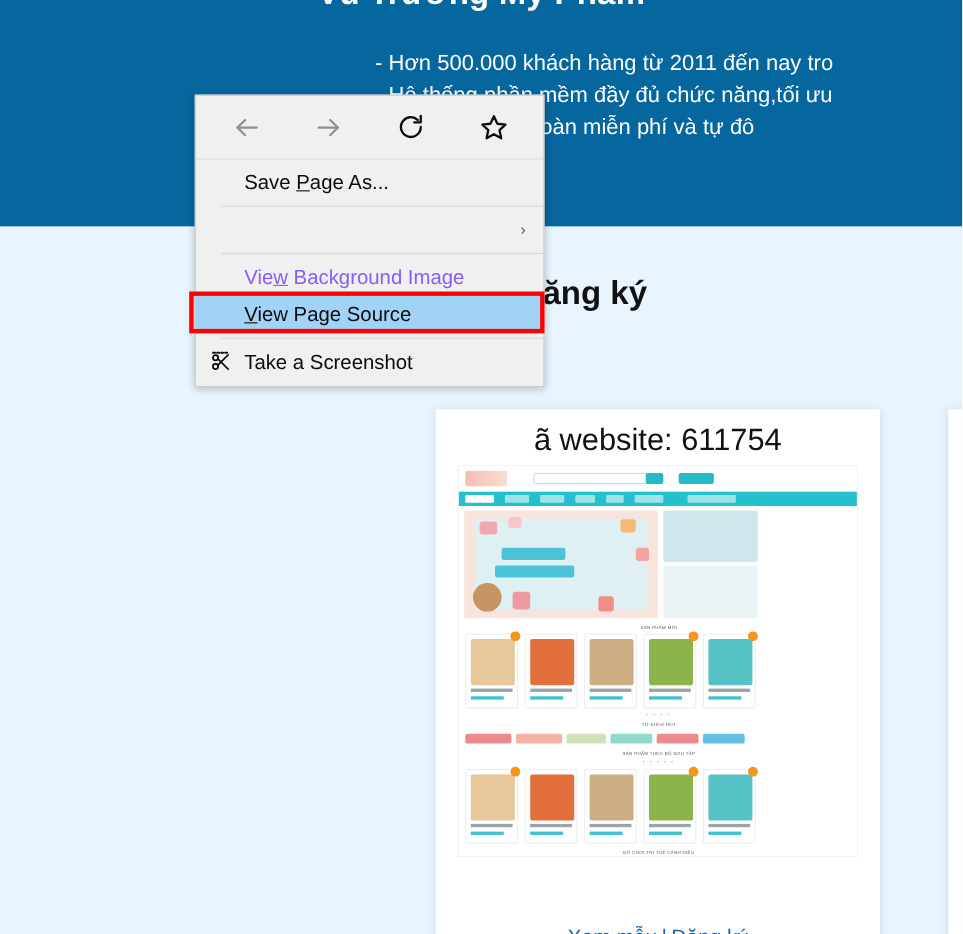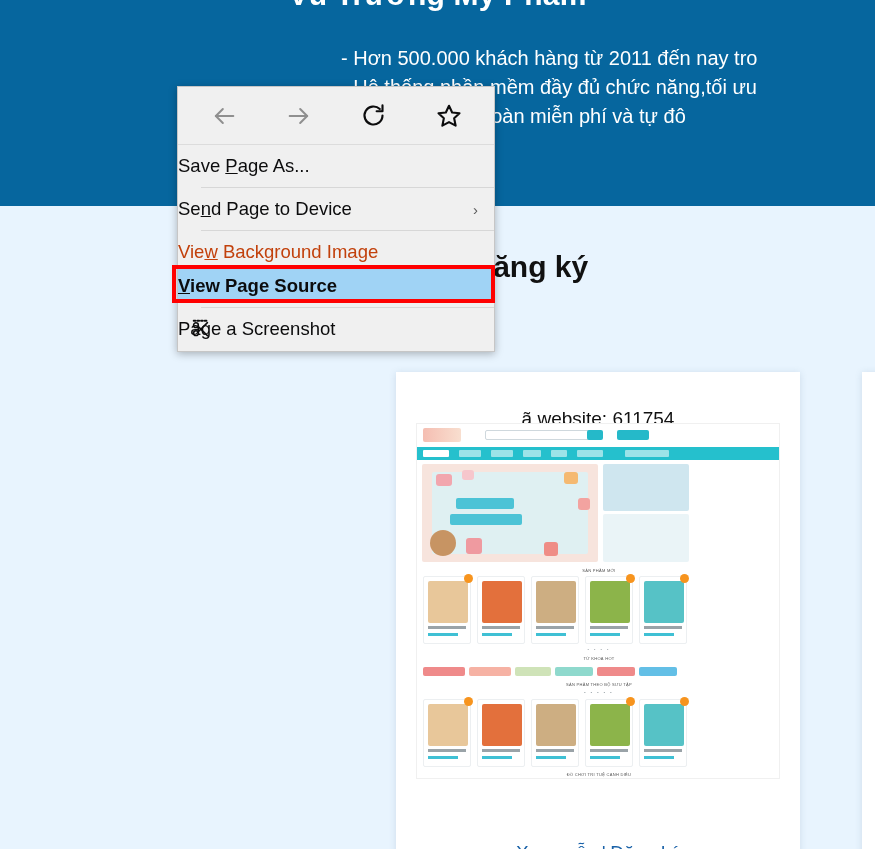--- a/index.html
+++ b/index.html
@@ -80,23 +80,22 @@
   }
   .card.primary { left: 396px; width: 404px; height: 500px; }
   .card.secondary { left: 862px; width: 160px; height: 500px; }
 
   .card-code {
     position: absolute;
     left: 0; top: 12px;
     width: 100%;
     text-align: center;
     color: #111111;
-    font-size: 19px;
-    white-space: nowrap;
-    margin-top: 24px;
+    font-size: 28px;
+    white-space: nowrap;
   }
 
   .thumb-wrap {
     position: absolute;
     left: 20px; top: 51px;
     width: 364px; height: 356px;
     background: #ffffff;
     overflow: hidden;
     border: 1px solid #f0f0f0;
   }
@@ -177,28 +176,29 @@
   }
   .ctx-tool svg { display: block; }
 
   .ctx-list { padding: 4px 0 5px 0; }
 
   .ctx-item {
     position: relative;
     display: flex;
     align-items: center;
     height: 34px;
+    padding-left: 44px;
     padding-right: 14px;
     font-size: 18.5px;
     color: #0c0c0d;
     white-space: nowrap;
     cursor: default;
   }
   .ctx-item .lbl u { text-decoration: underline; }
-  .ctx-item.disabled { color: #c2410c; }
+  .ctx-item.disabled { color: #8b5cf6; }
   .ctx-item .arrow {
     position: absolute;
     right: 16px;
     font-size: 15px;
     color: #5a5a5a;
   }
   .ctx-item .ico {
     position: absolute;
     left: 12px;
     top: 50%;
@@ -209,21 +209,20 @@
 
   .ctx-sep {
     height: 1px;
     background: #d7d7d7;
     margin: 4px 0 4px 23px;
   }
 
   
   .ctx-item.highlight {
     background: #a0d3f5;
-    font-weight: bold;
   }
   .redbox {
     position: absolute;
     left: -6px;
     right: -1px;
     top: -4px;
     height: 38px;
     border: 4px solid #ff0000;
     pointer-events: none;
     z-index: 3;
@@ -409,21 +408,20 @@
     <div class="ctx-list">
 
       <div class="ctx-item">
         <span class="lbl">Save <u>P</u>age As...</span>
       </div>
 
 
       <div class="ctx-sep"></div>
 
       <div class="ctx-item">
-        <span class="lbl">Se<u>n</u>d Page to Device</span>
         <span class="arrow">›</span>
       </div>
 
       <div class="ctx-sep"></div>
 
       <div class="ctx-item disabled">
         <span class="lbl">Vie<u>w</u> Background Image</span>
       </div>
 
 
@@ -439,19 +437,19 @@
       <div class="ctx-item">
         <span class="ico">
           <svg width="22" height="22" viewBox="0 0 24 24" fill="none" stroke="#0c0c0d" stroke-width="1.7" stroke-linecap="round">
             <circle cx="6.5" cy="16.5" r="2.6" fill="none"></circle>
             <circle cx="6.5" cy="7.8" r="2.6" fill="none"></circle>
             <line x1="8.8" y1="15.2" x2="19" y2="5"></line>
             <line x1="8.8" y1="9.1" x2="19" y2="19.2"></line>
             <line x1="4" y1="3" x2="20" y2="3" stroke-dasharray="2 2" stroke-width="2"></line>
           </svg>
         </span>
-        <span class="lbl">Page a Screenshot</span>
+        <span class="lbl">Take a Screenshot</span>
       </div>
 
     </div>
   </div>
 
 </div>
 
 </body></html>

